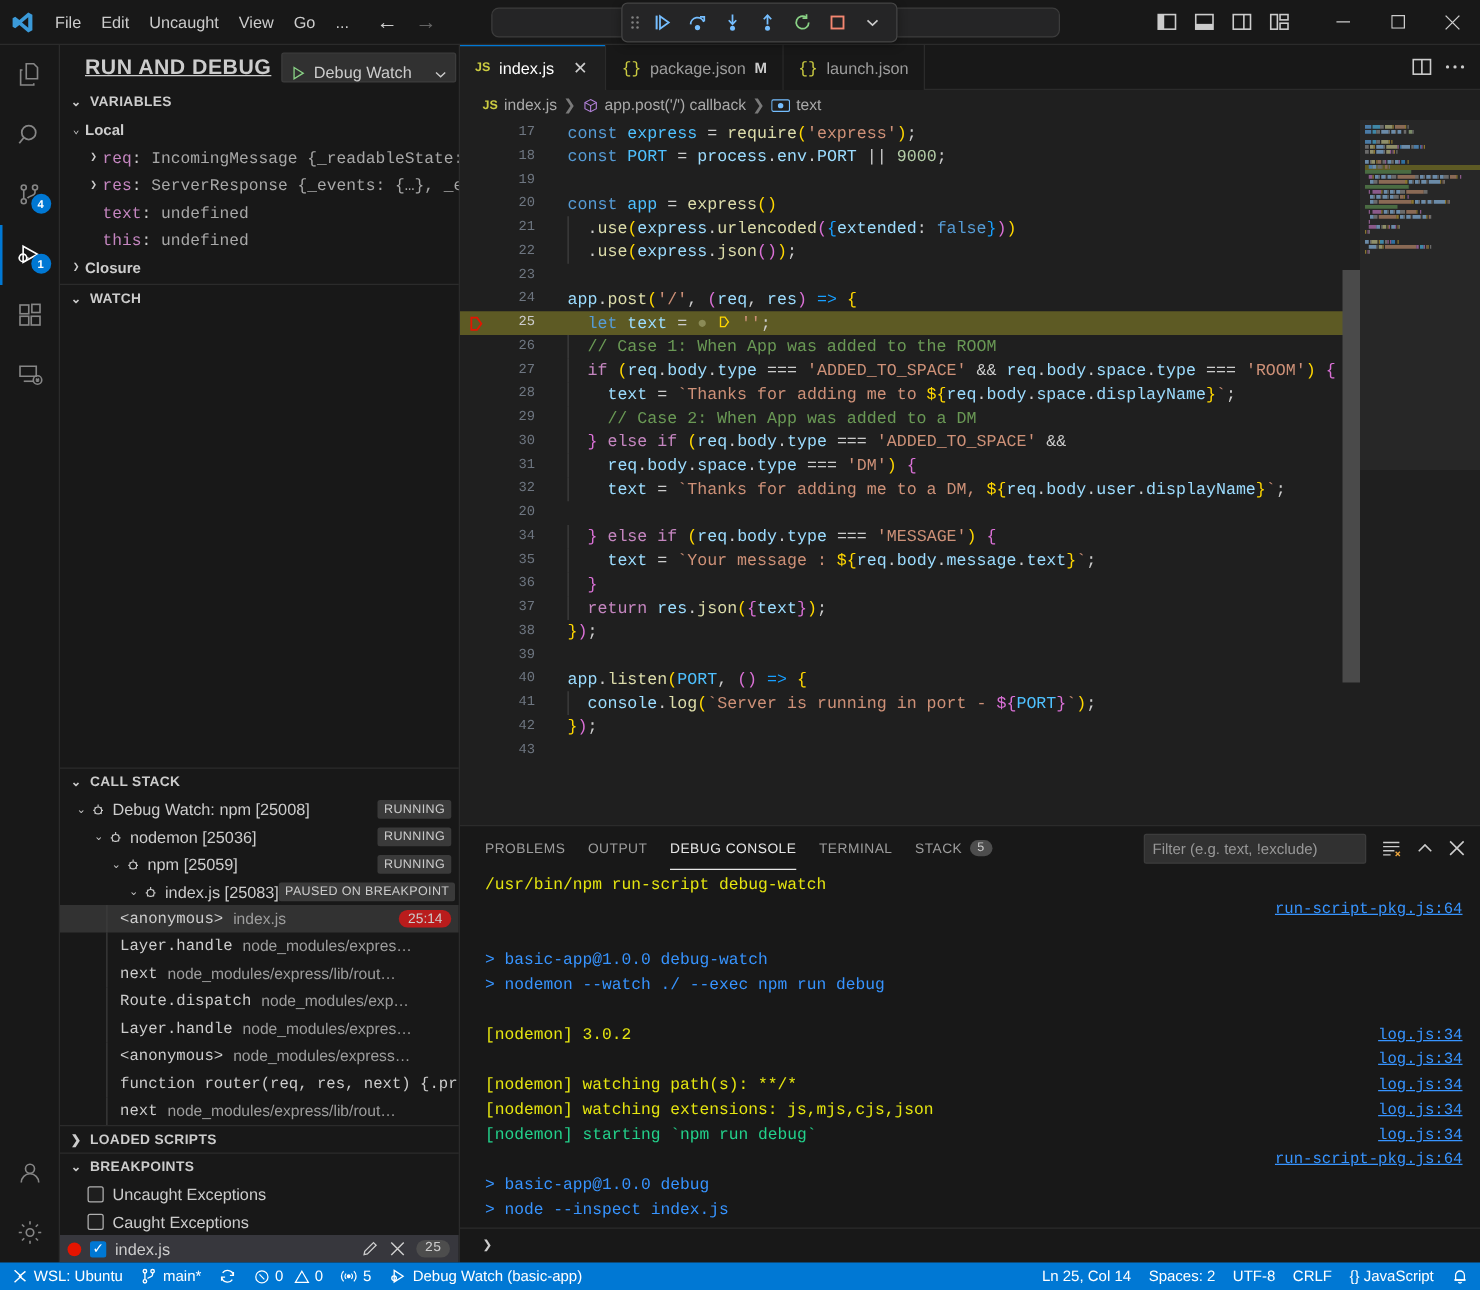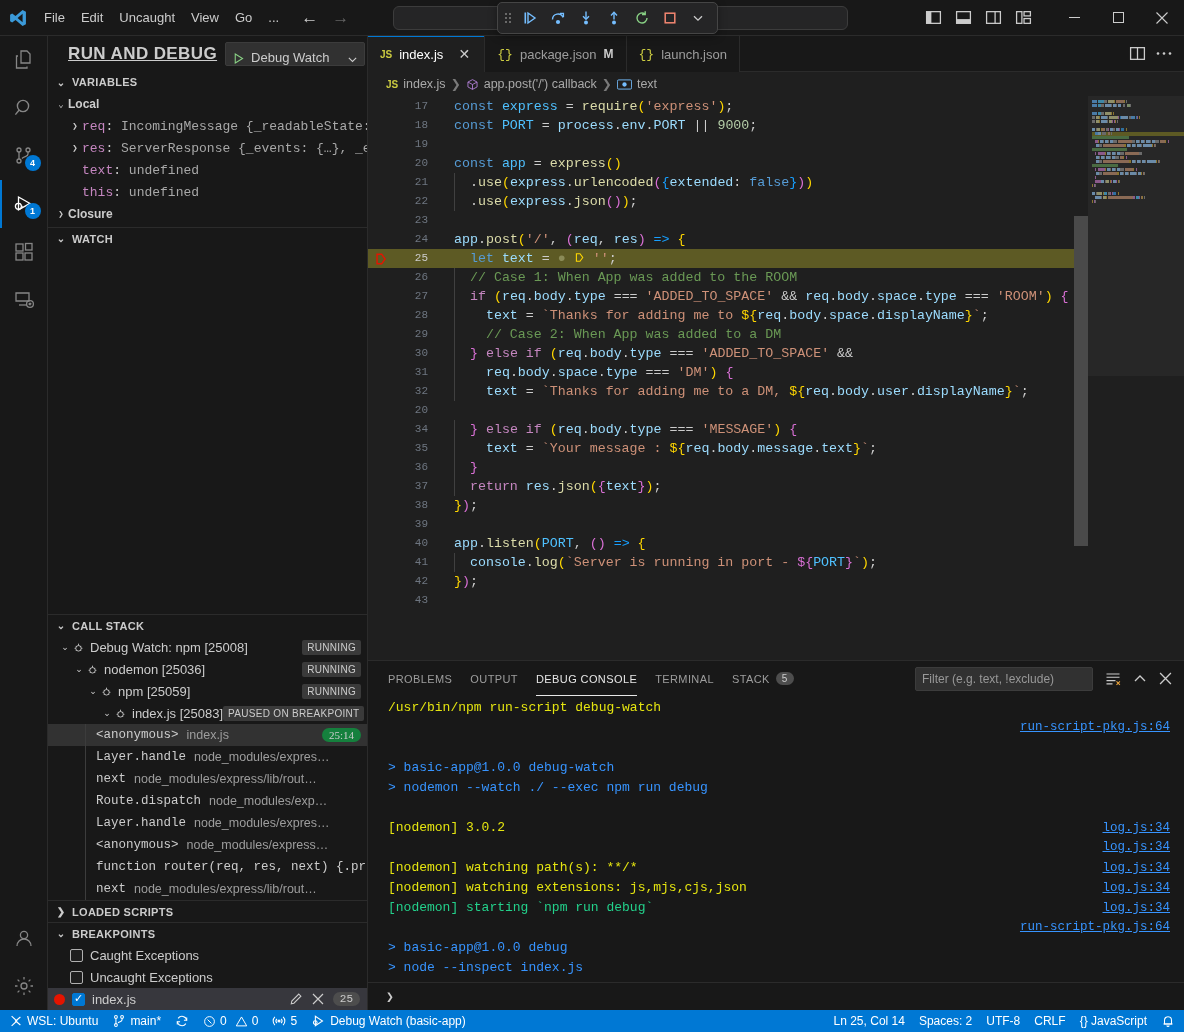--- a/index.html
+++ b/index.html
@@ -109,22 +109,22 @@
   .cs-row { height: 22px; display: flex; align-items: center; white-space: nowrap; font-size: 13px; padding-right: 6px; }
   .cs-row.selected { background: #323232; }
   .cs-label { color: #cccccc; }
   .cs-mono { font-family: "Liberation Mono", monospace; font-size: 12.5px; color: #cccccc; }
   .cs-sub { color: #9d9d9d; font-size: 12.5px; margin-left: 8px; overflow: hidden; text-overflow: ellipsis; }
   .state-badge {
     margin-left: auto; font-size: 10px; color: #cccccc; background: #3a3a3a;
     border-radius: 2px; padding: 2px 5px; letter-spacing: .3px; white-space: nowrap;
   }
   .pos-badge {
-    margin-left: auto; font-size: 11px; color: #cccccc; background: #15803d;
-    border-radius: 9px; padding: 1px 7px; font-family: Liberation Serif, serif;
+    margin-left: auto; font-size: 11px; color: #cccccc; background: #b91c1c;
+    border-radius: 9px; padding: 1px 7px; font-family: Liberation Sans, sans-serif;
   }
   .cs-stack-indent { border-left: 1px solid #3c3c3c; margin-left: 37px; padding-left: 10px; display:flex; align-items:center; width: 100%; height:100%; }
   .bp-row { height: 22px; display: flex; align-items: center; gap: 7px; padding-left: 22px; font-size: 13px; }
   .bp-row.active { background: #37373d; }
   .cb { width: 13px; height: 13px; border: 1px solid #b0b0b0; background: #1e1e1e; border-radius: 2px; flex: 0 0 13px; }
   .cb.checked { background: #0078d4; border-color: #0078d4; position: relative; }
   .cb.checked::after {
     content: "✓"; position: absolute; left: 1px; top: -2px; color: #fff; font-size: 11px;
   }
   .bp-dot { width: 11px; height: 11px; border-radius: 50%; background: #e51400; flex: 0 0 11px; }
@@ -623,25 +623,25 @@
       </div>
 
       <div class="section">
         <div class="sec-head">
           <span class="chev">⌄</span>
           <span>BREAKPOINTS</span>
         </div>
         <div class="sec-body">
           <div class="bp-row">
             <span class="cb"></span>
-            <span>Caught Exceptions</span>
+            <span>Uncaught Exceptions</span>
           </div>
           <div class="bp-row">
             <span class="cb"></span>
-            <span>Uncaught Exceptions</span>
+            <span>Caught Exceptions</span>
           </div>
           <div class="bp-row active" style="padding-left:6px">
             <span class="bp-dot"></span>
             <span class="cb checked"></span>
             <span>index.js</span>
             <span class="bp-actions">
               <span>
                 <svg width="14" height="14" viewBox="0 0 16 16" fill="none" stroke="#cccccc" stroke-width="1.2">
                     <path d="M11.2 2.4 13.6 4.8 5.6 12.8 2.6 13.4 3.2 10.4z"></path>
                   </svg>

